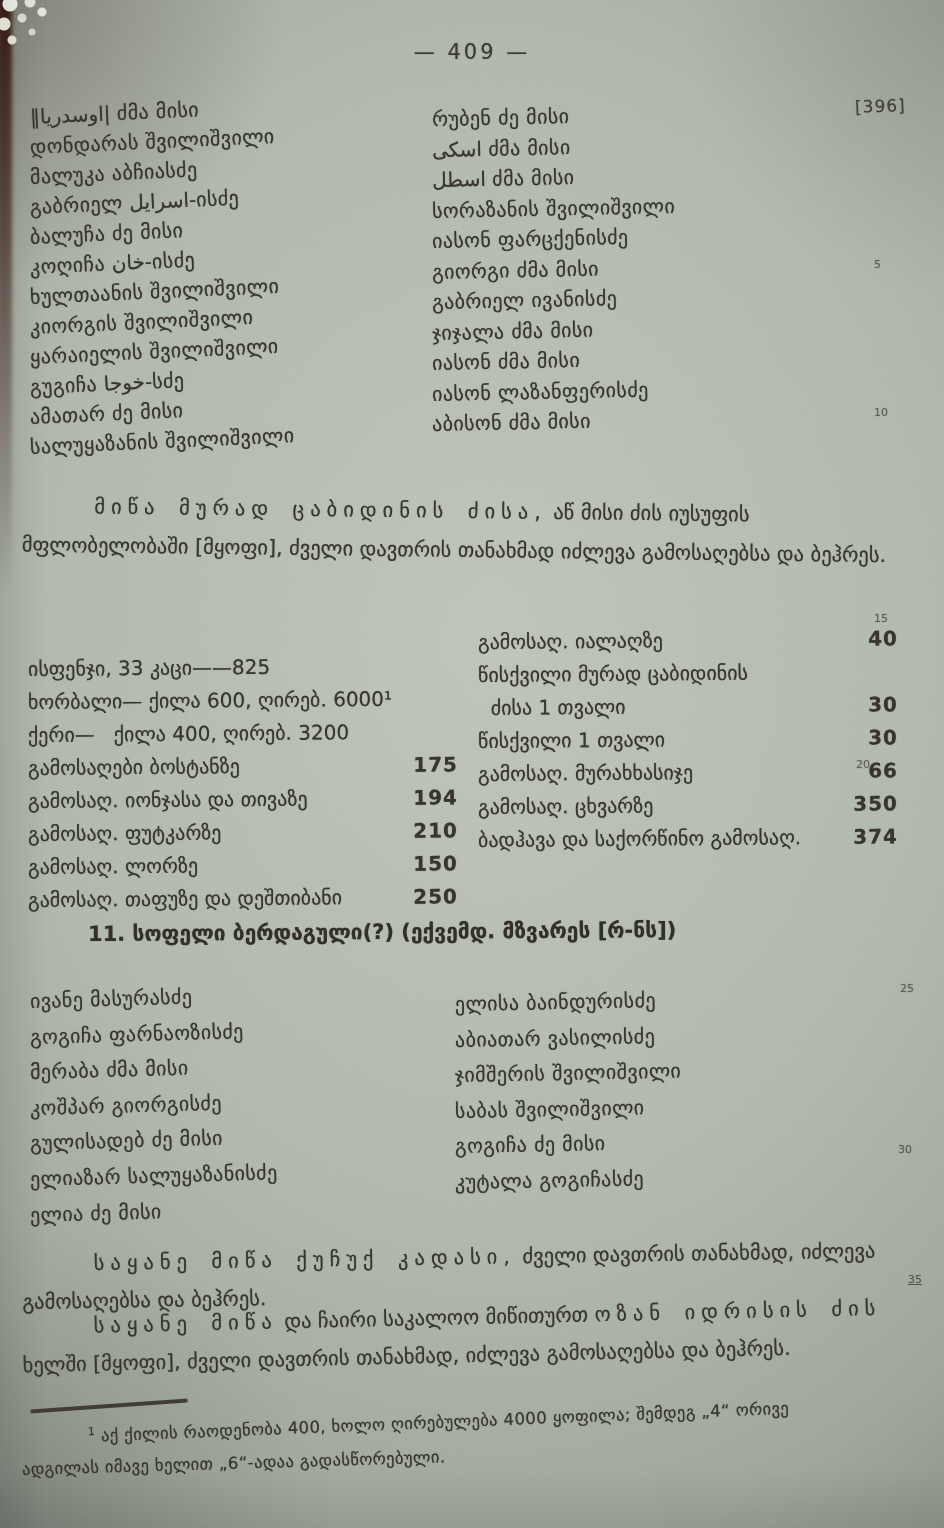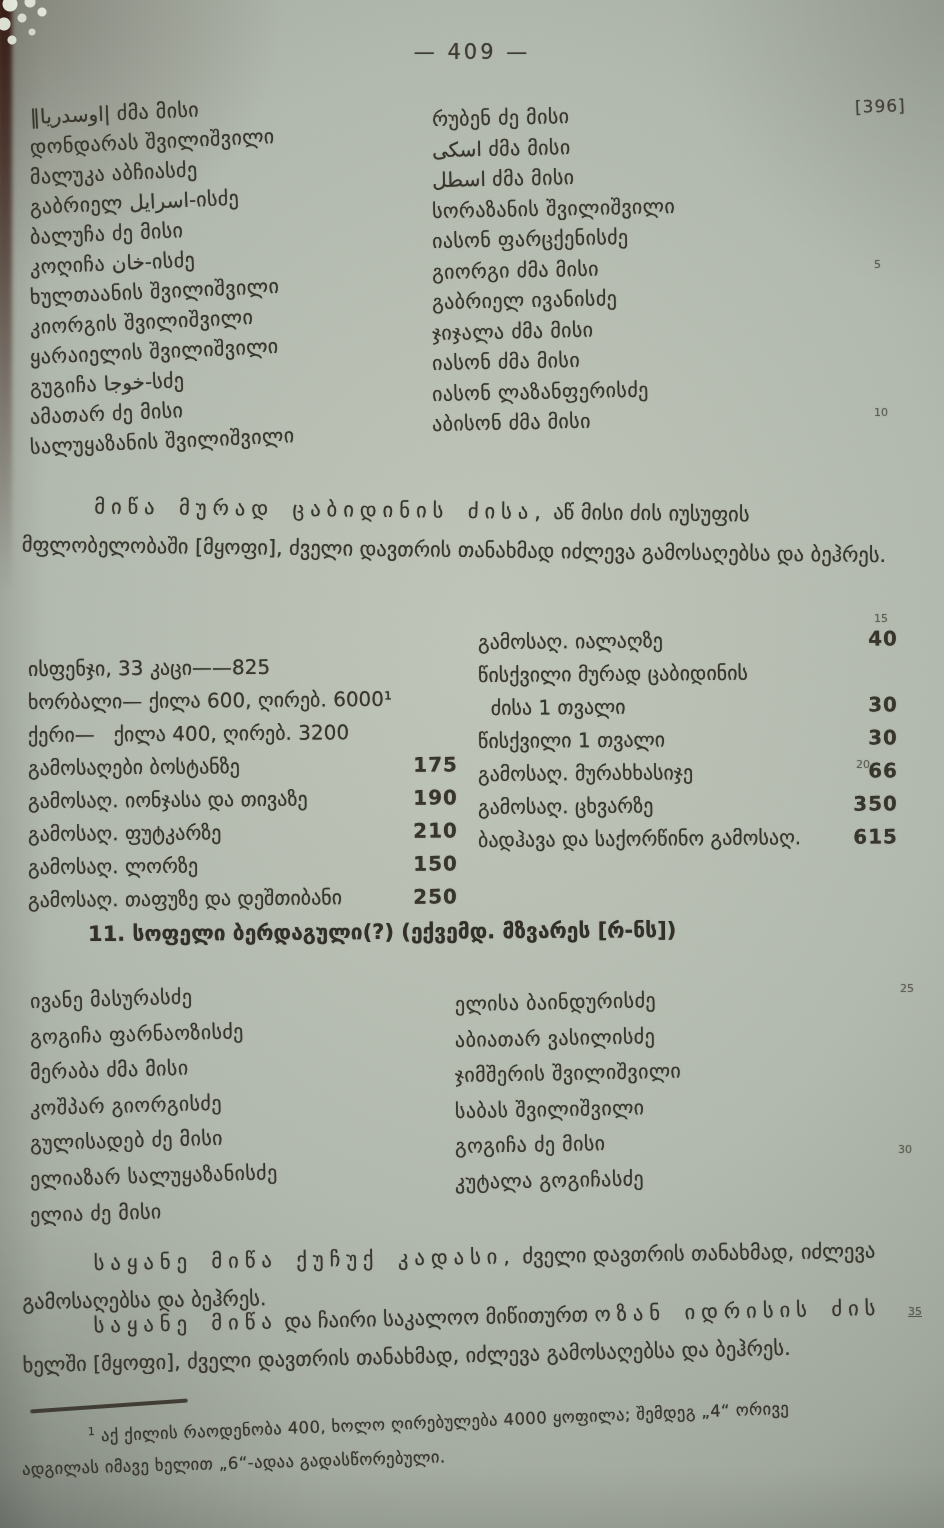--- a/index.html
+++ b/index.html
@@ -40,21 +40,21 @@
     font-size:21px;letter-spacing:3px;color:#3c3a30;}
   .folio{position:absolute;top:96px;right:38px;font-size:17px;color:rgba(58,54,46,.82);
     transform:rotate(-2deg);letter-spacing:1px;}
   .mnum{position:absolute;left:874px;font-size:11px;color:rgba(72,70,58,.5);}
   .margin-nums .mnum:nth-of-type(1){top:258px;}
   .margin-nums .mnum:nth-of-type(2){top:406px;text-align:center;}
   .margin-nums .mnum:nth-of-type(3){top:612px;}
   .margin-nums .mnum:nth-of-type(4){top:758px;left:856px;}
   .margin-nums .mnum:nth-of-type(5){top:982px;left:900px;text-align:center;}
   .margin-nums .mnum:nth-of-type(6){top:1143px;left:898px;}
-  .margin-nums .mnum:nth-of-type(7){top:1305px;left:908px;text-decoration:underline;}
+  .margin-nums .mnum:nth-of-type(7){top:1273px;left:908px;text-decoration:underline;}
   .namecol{position:absolute;font-size:20px;letter-spacing:.4px;}
   .li{white-space:nowrap;transform-origin:0 50%;}
   .l1l{left:30px;top:102px;}  .l1l .li{line-height:30px;transform:rotate(-2.6deg);}
   .l1r{left:432px;top:104px;} .l1r .li{line-height:30.5px;transform:rotate(-1.2deg);}
   .l2l{left:30px;top:984px;}  .l2l .li{line-height:35.6px;transform:rotate(-1.6deg);}
   .l2r{left:455px;top:987px;} .l2r .li{line-height:35.6px;transform:rotate(-1.1deg);}
   .para{position:absolute;font-size:20.5px;line-height:39px;}
   .p1{left:22px;top:492px;width:893px;text-indent:72px;transform:rotate(0.7deg);}
   .p3{left:22px;top:1238px;width:898px;text-indent:72px;transform:rotate(-0.9deg);line-height:38px;}
   .p4{left:22px;top:1298px;width:904px;text-indent:72px;transform:rotate(-1.3deg);line-height:38px;}
@@ -154,21 +154,21 @@
         <span class="aamount"></span>
       </div>
 
       <div class="arow">
         <span class="alabel">გამოსაღები ბოსტანზე</span>
         <span class="aamount">175</span>
       </div>
 
       <div class="arow">
         <span class="alabel">გამოსაღ. იონჯასა და თივაზე</span>
-        <span class="aamount">190</span>
+        <span class="aamount">194</span>
       </div>
 
       <div class="arow">
         <span class="alabel">გამოსაღ. ფუტკარზე</span>
         <span class="aamount">210</span>
       </div>
 
       <div class="arow">
         <span class="alabel">გამოსაღ. ლორზე</span>
         <span class="aamount">150</span>
@@ -206,21 +206,21 @@
         <span class="aamount">66</span>
       </div>
 
       <div class="arow">
         <span class="alabel">გამოსაღ. ცხვარზე</span>
         <span class="aamount">350</span>
       </div>
 
       <div class="arow">
         <span class="alabel">ბადჰავა და საქორწინო გამოსაღ.</span>
-        <span class="aamount">615</span>
+        <span class="aamount">374</span>
       </div>
     </div>
 
   <div class="sechead">11. სოფელი ბერდაგული(?) (ექვემდ. მზვარეს [რ-ნს])</div>
 
   <div class="namecol l2l">
 
   <div class="li">ივანე მასურასძე</div>
       <div class="li">გოგიჩა ფარნაოზისძე</div>
       <div class="li">მერაბა ძმა მისი</div>

